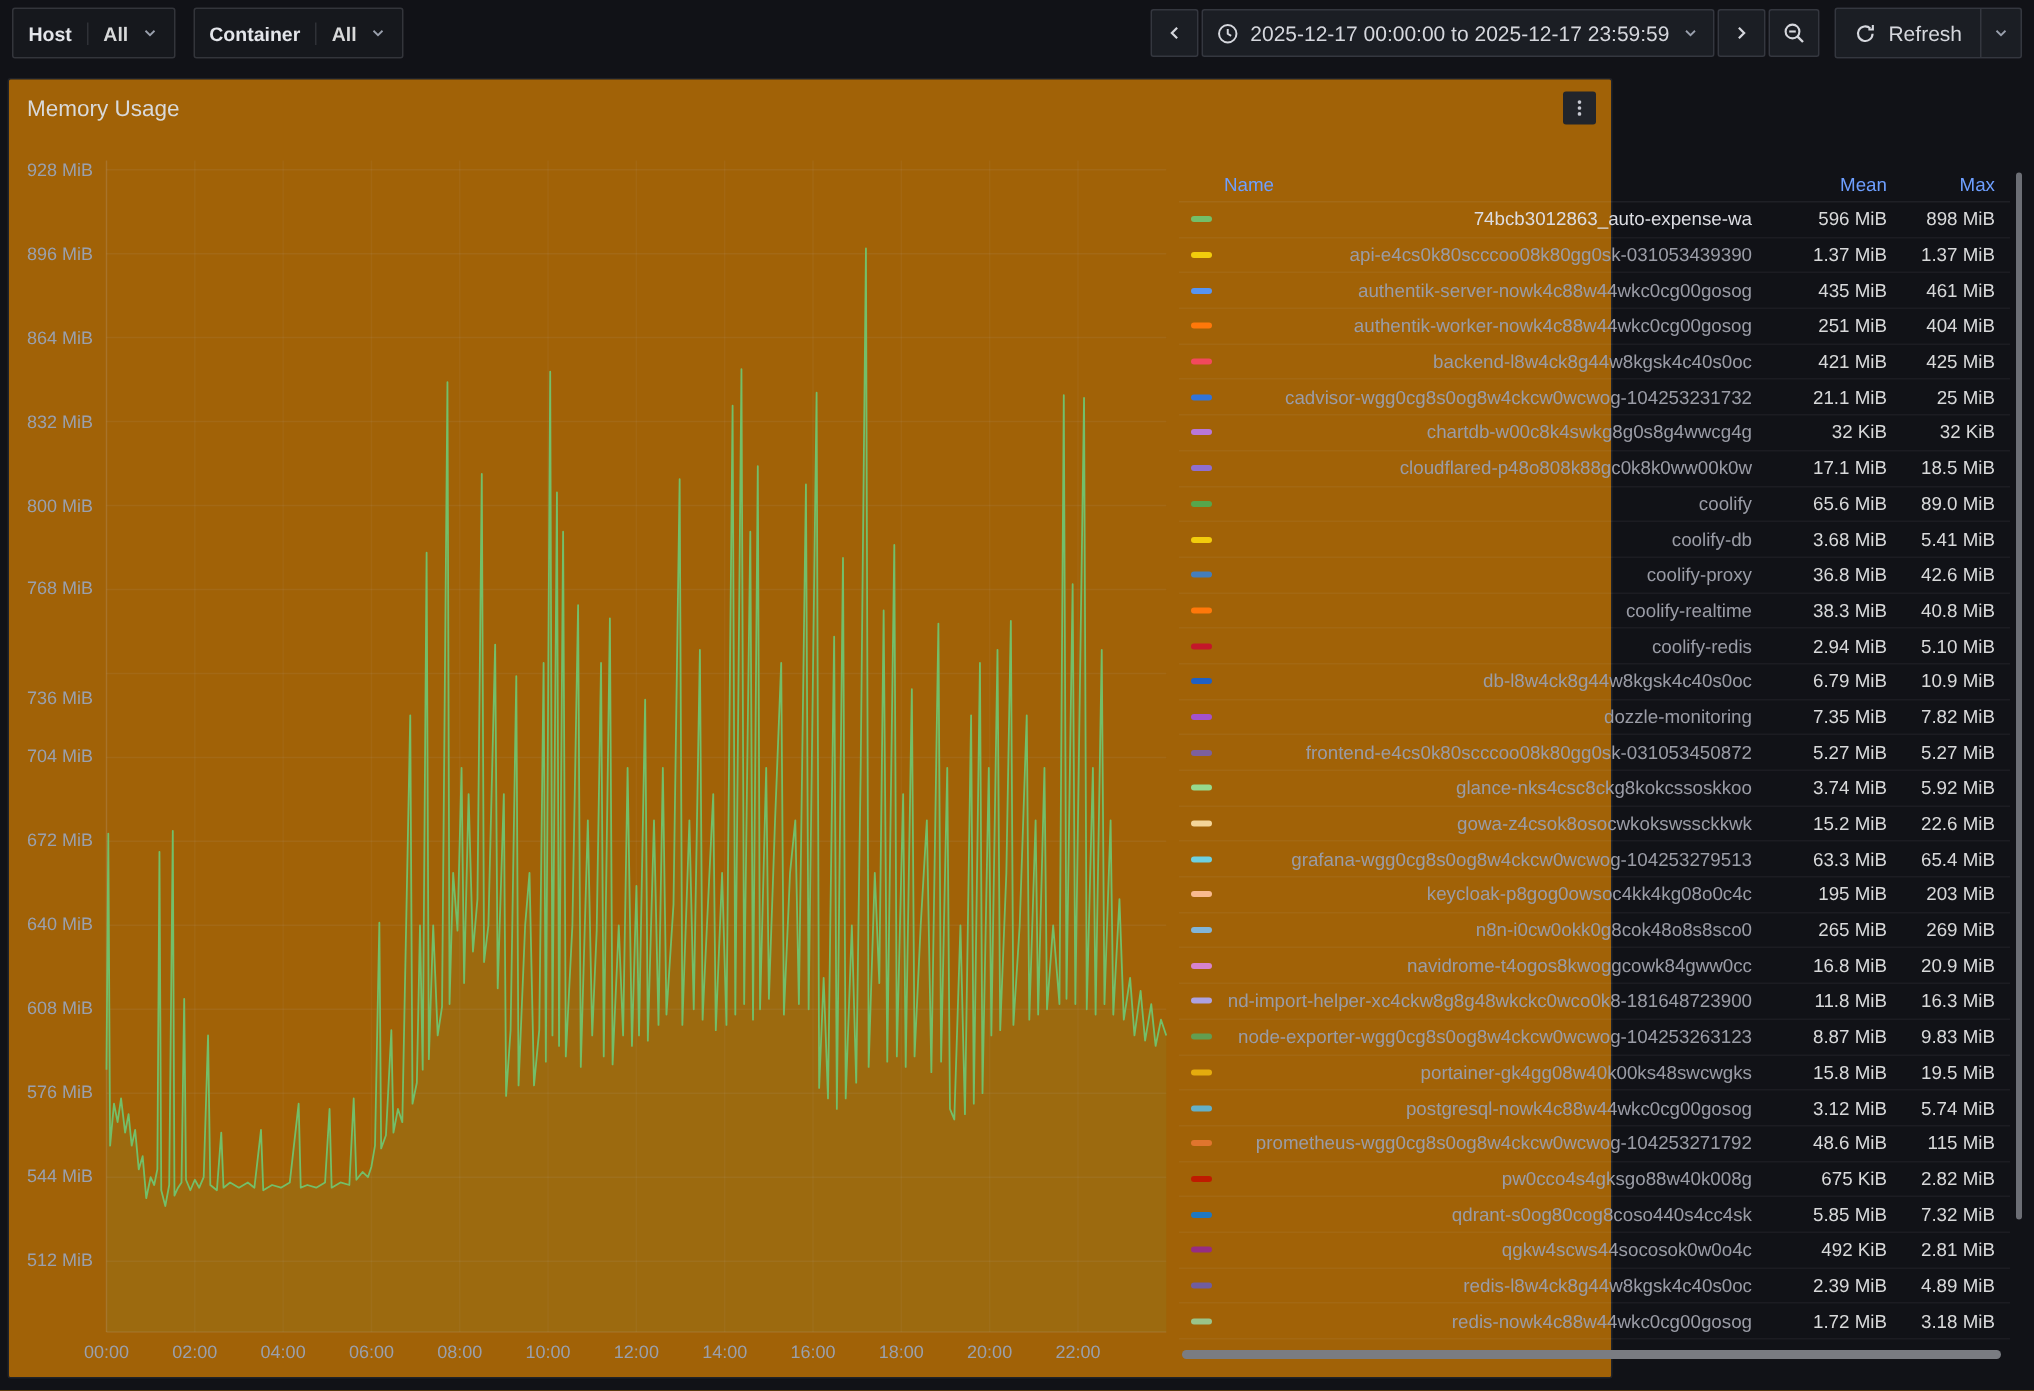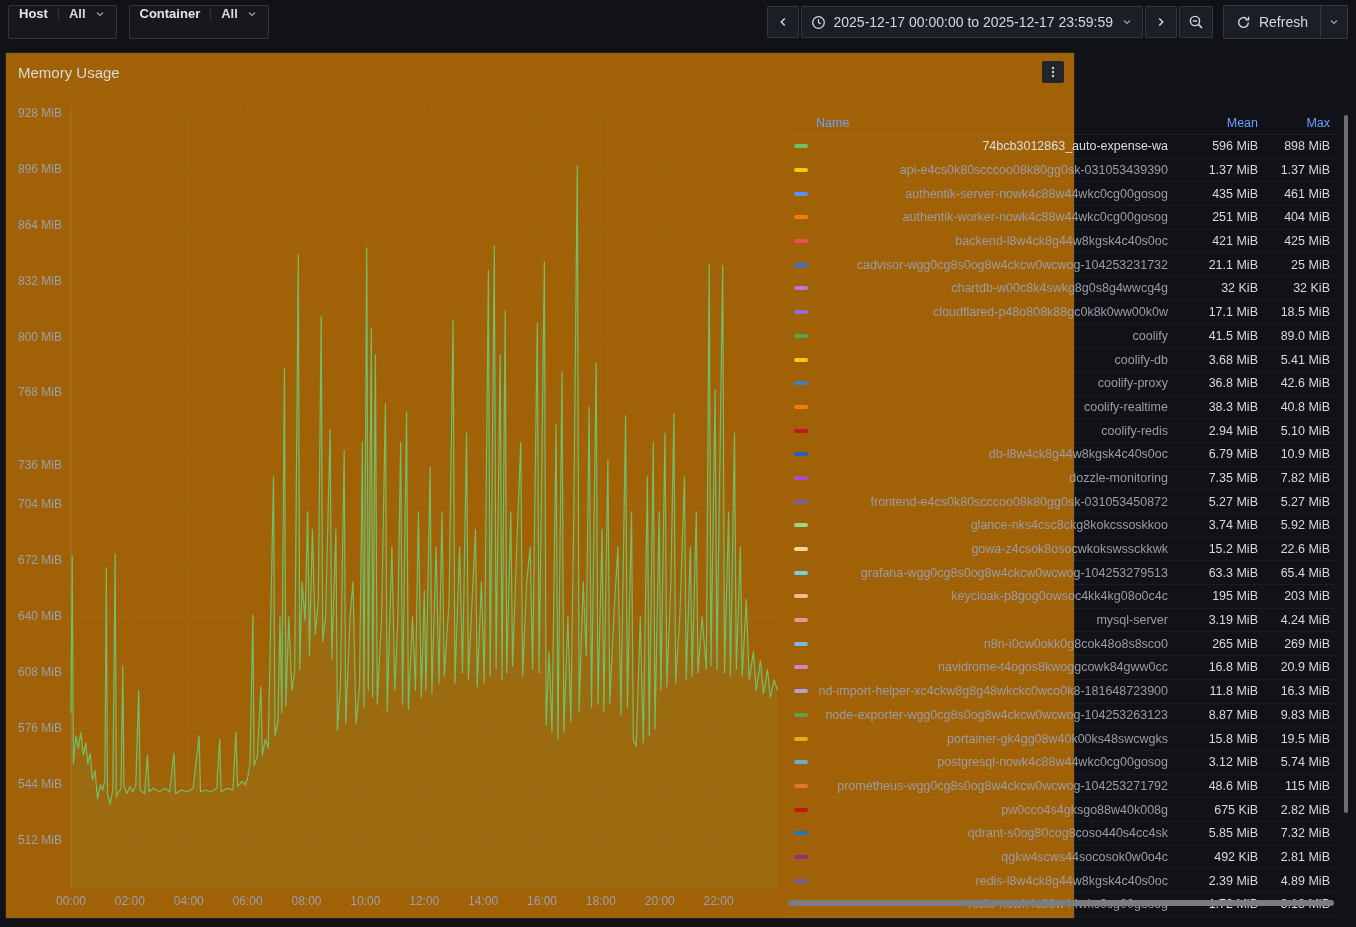--- a/index.html
+++ b/index.html
@@ -7,21 +7,21 @@
     width:1356px;height:927px;position:relative;overflow:hidden;
     background:#111217;color:#d8d9da;
     font-family:"Liberation Sans",sans-serif;
     -webkit-font-smoothing:antialiased;
   }
   
   .toolbar{position:absolute;top:0;left:0;width:100%;height:44px;
     display:flex;justify-content:space-between;align-items:center;
     padding:0 8px;box-sizing:border-box;}
   .var-group{display:flex;gap:12px;}
-  .var-control{display:inline-flex;align-items:flex-start;height:32px;
+  .var-control{display:inline-flex;align-items:center;height:32px;
     border:1px solid rgba(204,204,220,0.16);border-radius:2px;background:#16181d;}
   .var-label{display:flex;align-items:center;padding:0 10px;font-size:13px;
     font-weight:700;color:#e3e5ea;border-right:1px solid rgba(204,204,220,0.14);}
   .var-value{display:flex;align-items:center;gap:8px;padding:0 10px;font-size:13px;
     font-weight:700;color:#d8d9da;cursor:pointer;}
   .time-group{display:flex;align-items:center;}
   .btn{height:32px;background:#1b1e24;border:1px solid rgba(204,204,220,0.15);
     border-radius:2px;display:inline-flex;align-items:center;gap:8px;
     padding:0 9px;color:#d5d7dd;font-size:14px;cursor:pointer;box-sizing:border-box;}
   .btn + .btn{margin-left:2px;}
@@ -260,21 +260,21 @@
       </div>
       <div class="leg-row">
         <span class="leg-swatch" style="background: rgb(143, 111, 209);"></span>
         <span class="leg-name">cloudflared-p48o808k88gc0k8k0ww00k0w</span>
         <span class="leg-mean">17.1 MiB</span>
         <span class="leg-max">18.5 MiB</span>
       </div>
       <div class="leg-row">
         <span class="leg-swatch" style="background: rgb(86, 166, 75);"></span>
         <span class="leg-name">coolify</span>
-        <span class="leg-mean">41.5 MiB</span>
+        <span class="leg-mean">65.6 MiB</span>
         <span class="leg-max">89.0 MiB</span>
       </div>
       <div class="leg-row">
         <span class="leg-swatch" style="background: rgb(242, 204, 12);"></span>
         <span class="leg-name">coolify-db</span>
         <span class="leg-mean">3.68 MiB</span>
         <span class="leg-max">5.41 MiB</span>
       </div>
       <div class="leg-row">
         <span class="leg-swatch" style="background: rgb(68, 126, 188);"></span>
@@ -330,26 +330,20 @@
         <span class="leg-mean">63.3 MiB</span>
         <span class="leg-max">65.4 MiB</span>
       </div>
       <div class="leg-row">
         <span class="leg-swatch" style="background: rgb(249, 186, 143);"></span>
         <span class="leg-name">keycloak-p8gog0owsoc4kk4kg08o0c4c</span>
         <span class="leg-mean">195 MiB</span>
         <span class="leg-max">203 MiB</span>
       </div>
       <div class="leg-row">
-        <span class="leg-swatch" style="background: rgb(242, 145, 145);"></span>
-        <span class="leg-name">mysql-server</span>
-        <span class="leg-mean">3.19 MiB</span>
-        <span class="leg-max">4.24 MiB</span>
-      </div>
-      <div class="leg-row">
         <span class="leg-swatch" style="background: rgb(130, 181, 216);"></span>
         <span class="leg-name">n8n-i0cw0okk0g8cok48o8s8sco0</span>
         <span class="leg-mean">265 MiB</span>
         <span class="leg-max">269 MiB</span>
       </div>
       <div class="leg-row">
         <span class="leg-swatch" style="background: rgb(214, 131, 206);"></span>
         <span class="leg-name">navidrome-t4ogos8kwoggcowk84gww0cc</span>
         <span class="leg-mean">16.8 MiB</span>
         <span class="leg-max">20.9 MiB</span>

